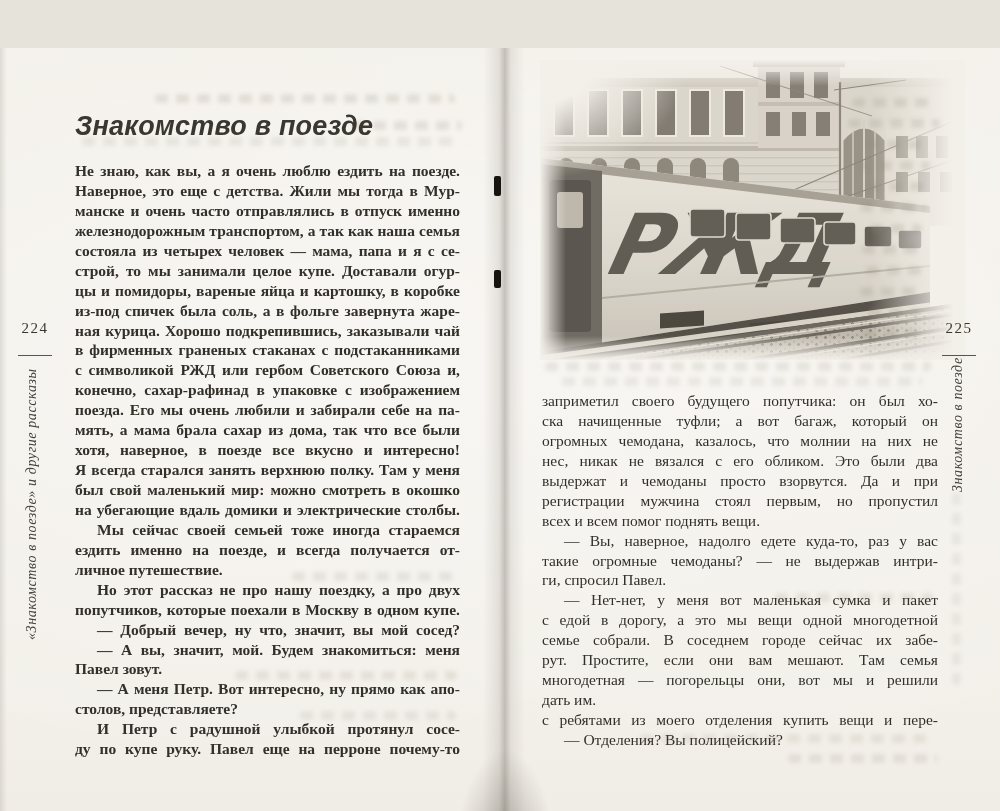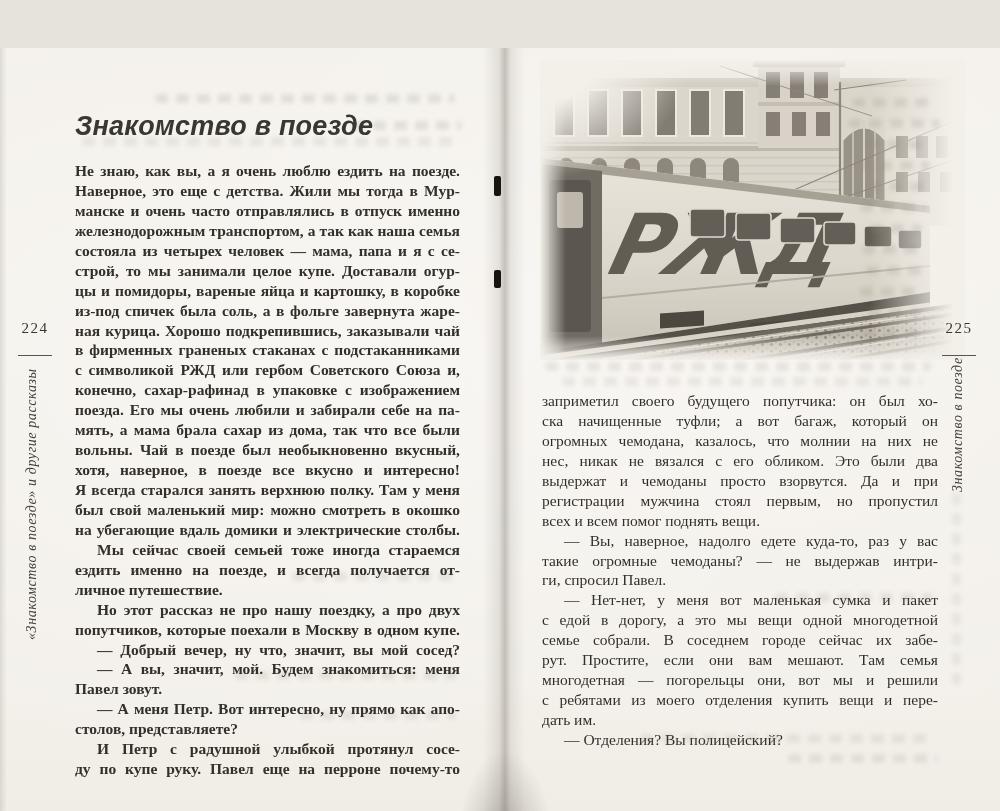--- a/index.html
+++ b/index.html
@@ -80,21 +80,20 @@
         <div class="line">состояла из четырех человек — мама, папа и я с се-</div>
         <div class="line">строй, то мы занимали целое купе. Доставали огур-</div>
         <div class="line">цы и помидоры, вареные яйца и картошку, в коробке</div>
         <div class="line">из-под спичек была соль, а в фольге завернута жаре-</div>
         <div class="line">ная курица. Хорошо подкрепившись, заказывали чай</div>
         <div class="line">в фирменных граненых стаканах с подстаканниками</div>
         <div class="line">с символикой РЖД или гербом Советского Союза и,</div>
         <div class="line">конечно, сахар-рафинад в упаковке с изображением</div>
         <div class="line">поезда. Его мы очень любили и забирали себе на па-</div>
         <div class="line">мять, а мама брала сахар из дома, так что все были до-</div>
-        <div class="line">вольны. Чай в поезде был необыкновенно вкусный,</div>
         <div class="line">хотя, наверное, в поезде все вкусно и интересно!</div>
         <div class="line">Я всегда старался занять верхнюю полку. Там у меня</div>
         <div class="line">был свой маленький мир: можно смотреть в окошко</div>
         <div class="line">на убегающие вдаль домики и электрические столбы.</div>
         <div class="line ind">Мы сейчас своей семьей тоже иногда стараемся</div>
         <div class="line">ездить именно на поезде, и всегда получается от-</div>
         <div class="line nj">личное путешествие.</div>
         <div class="line ind">Но этот рассказ не про нашу поездку, а про двух</div>
         <div class="line">попутчиков, которые поехали в Москву в одном купе.</div>
         <div class="line ind">— Добрый вечер, ну что, значит, вы мой сосед?</div>
@@ -279,22 +278,22 @@
         <div class="line">регистрации мужчина стоял первым, но пропустил</div>
         <div class="line nj">всех и всем помог поднять вещи.</div>
         <div class="line ind">— Вы, наверное, надолго едете куда-то, раз у вас</div>
         <div class="line">такие огромные чемоданы? — не выдержав интри-</div>
         <div class="line nj">ги, спросил Павел.</div>
         <div class="line ind">— Нет-нет, у меня вот маленькая сумка и пакет</div>
         <div class="line">с едой в дорогу, а это мы вещи одной многодетной</div>
         <div class="line">семье собрали. В соседнем городе сейчас их забе-</div>
         <div class="line">рут. Простите, если они вам мешают. Там семья</div>
         <div class="line">многодетная — погорельцы они, вот мы и решили</div>
+        <div class="line nj">дать им.</div>
         <div class="line">с ребятами из моего отделения купить вещи и пере-</div>
-        <div class="line nj">дать им.</div>
         <div class="line ind nj">— Отделения? Вы полицейский?</div>
       </div>
 
     <div class="folio right">225</div>
     <div class="runtitle right">Знакомство в поезде</div>
   </div>
 
   <div class="gutter"></div>
   <div class="gutter-bottom"></div>
   <div class="stitch s1"></div>

